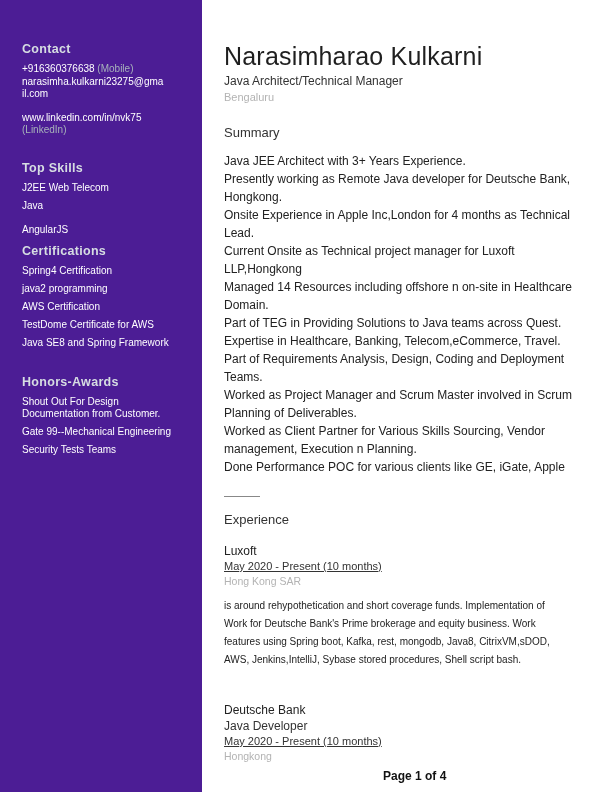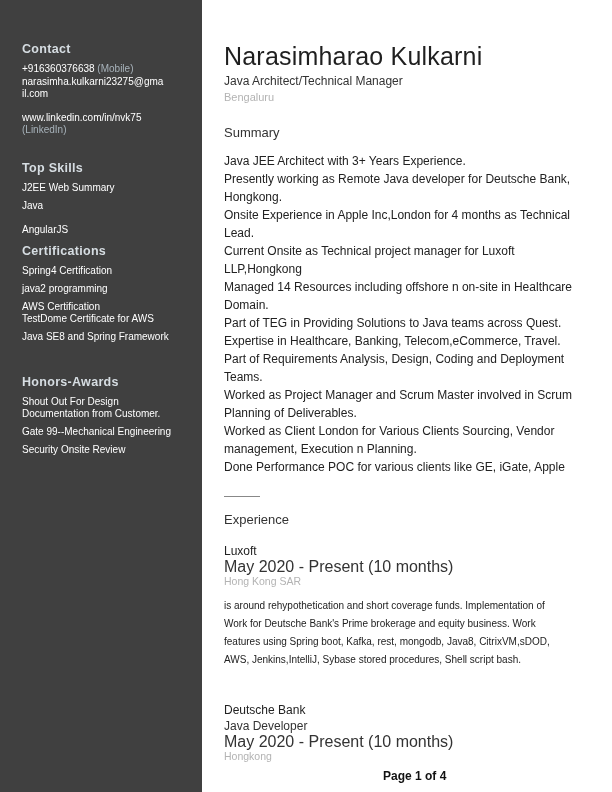--- a/index.html
+++ b/index.html
@@ -3,21 +3,21 @@
 <meta charset="utf-8">
 <style>
   html, body { margin:0; padding:0; }
   body {
     width:612px; height:792px; position:relative; overflow:hidden;
     background:#ffffff;
     font-family:"Liberation Sans", "DejaVu Sans", sans-serif;
   }
   .sidebar {
     position:absolute; left:0; top:0; width:202px; height:792px;
-    background:#404040;
+    background:#4c1d95;
   }
   .sb-section { position:absolute; left:22px; width:172px; }
   .sb-heading {
     color:#d6dde2; font-size:12.5px; letter-spacing:0.3px; margin:0;
     line-height:15px;
   }
   .sb-text {
     color:#ffffff; font-size:10px; line-height:12.5px;
   }
   .sb-muted { color:#a7b2ba; }
@@ -35,21 +35,21 @@
     position:absolute; top:152px; left:0; width:360px; font-size:12px; color:#222;
     line-height:18px;
   }
   .summary div { margin:0; }
   .divider {
     position:absolute; top:496px; left:0; width:36px; height:1px; background:#888;
   }
   .job { position:absolute; left:0; width:360px; }
   .company { font-size:12px; color:#222; line-height:16px; }
   .role { font-size:12px; color:#333; line-height:16px; }
-  .dates { font-size:16px; color:#333; line-height:15px; }
+  .dates { font-size:11px; color:#333; line-height:15px;text-decoration:underline; }
   .joblocation { font-size:10.5px; color:#b3b3b3; line-height:14px; }
   .desc { font-size:10px; color:#222; line-height:18px; margin-top:9px; width:345px; }
   .footer {
     position:absolute; top:769px; left:383px; font-size:12px; font-weight:bold; color:#111;
   }
 </style>
 </head>
 <body>
 
 <div class="sidebar">
@@ -66,43 +66,43 @@
     </a>
     <a class="sb-text" style="display:block;text-decoration:none;margin-top:11px;">
       <span>www.linkedin.com/in/nvk75</span><br>
       <span class="sb-muted">(LinkedIn)</span>
     </a>
   </div>
 
   <div class="sb-section" style="top:161px;">
     <h3 class="sb-heading">Top Skills</h3>
     <div style="margin-top:6px;">
-      <div class="sb-list-item" style="margin-bottom:6px;">J2EE Web Summary</div>
+      <div class="sb-list-item" style="margin-bottom:6px;">J2EE Web Telecom</div>
       <div class="sb-list-item" style="margin-bottom:12px;">Java</div>
       <div class="sb-list-item">AngularJS</div>
     </div>
   </div>
 
   <div class="sb-section" style="top:244px;">
     <h3 class="sb-heading">Certifications</h3>
     <div style="margin-top:6px;">
       <div class="sb-list-item" style="margin-bottom:6px;">Spring4 Certification</div>
       <div class="sb-list-item" style="margin-bottom:6px;">java2 programming</div>
-      <div class="sb-list-item" style="">AWS Certification</div>
+      <div class="sb-list-item" style="margin-bottom:6px;">AWS Certification</div>
       <div class="sb-list-item" style="margin-bottom:6px;">TestDome Certificate for AWS</div>
       <div class="sb-list-item">Java SE8 and Spring Framework</div>
     </div>
   </div>
 
   <div class="sb-section" style="top:375px;width:165px;">
     <h3 class="sb-heading">Honors-Awards</h3>
     <div style="margin-top:6px;">
       <div class="sb-list-item" style="margin-bottom:6px;">Shout Out For Design Documentation from Customer.</div>
       <div class="sb-list-item" style="margin-bottom:6px;">Gate 99--Mechanical Engineering</div>
-      <div class="sb-list-item">Security Onsite Review</div>
+      <div class="sb-list-item">Security Tests Teams</div>
     </div>
   </div>
 </div>
 
 <div class="main">
   <div class="name">Narasimharao Kulkarni</div>
   <div class="headline">Java Architect/Technical Manager</div>
   <div class="location">Bengaluru</div>
 
   <div class="section-title" style="top:125px;">Summary</div>
@@ -115,21 +115,21 @@
     <div>Current Onsite as Technical project manager for Luxoft</div>
     <div>LLP,Hongkong</div>
     <div>Managed 14 Resources including offshore n on-site in Healthcare</div>
     <div>Domain.</div>
     <div>Part of TEG in Providing Solutions to Java teams across Quest.</div>
     <div>Expertise in Healthcare, Banking, Telecom,eCommerce, Travel.</div>
     <div>Part of Requirements Analysis, Design, Coding and Deployment</div>
     <div>Teams.</div>
     <div>Worked as Project Manager and Scrum Master involved in Scrum</div>
     <div>Planning of Deliverables.</div>
-    <div>Worked as Client London for Various Clients Sourcing, Vendor</div>
+    <div>Worked as Client Partner for Various Skills Sourcing, Vendor</div>
     <div>management, Execution n Planning.</div>
     <div>Done Performance POC for various clients like GE, iGate, Apple</div>
   </div>
 
   <div class="divider"></div>
 
   <div class="section-title" style="top:512px;">Experience</div>
 
   <div class="job" style="top:543px;">
     <div class="company">Luxoft</div>

